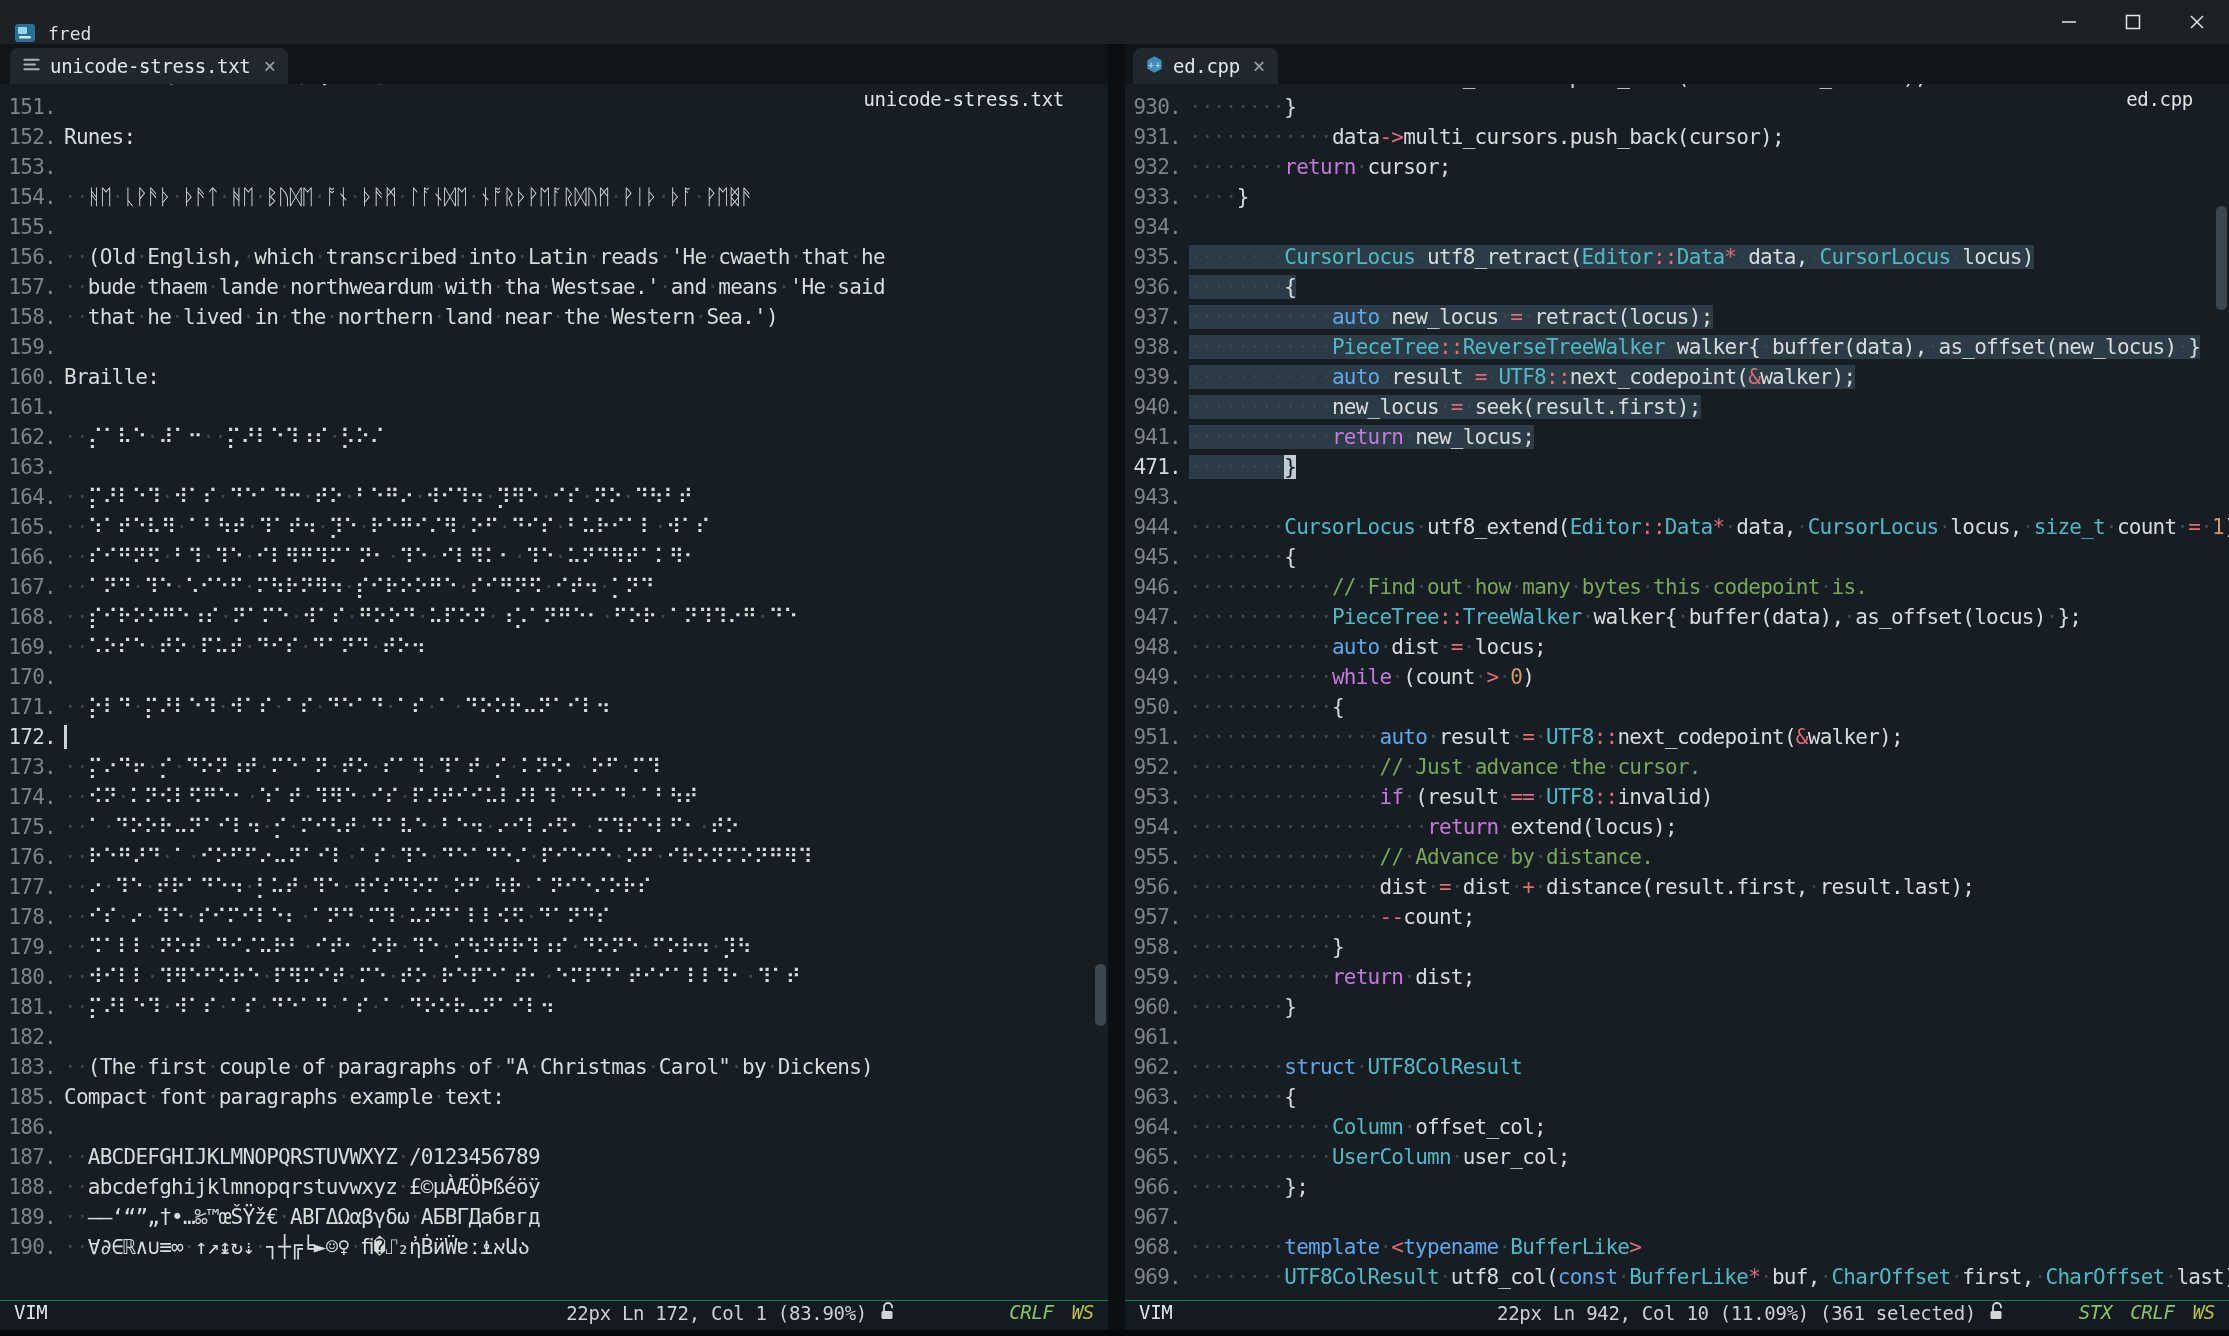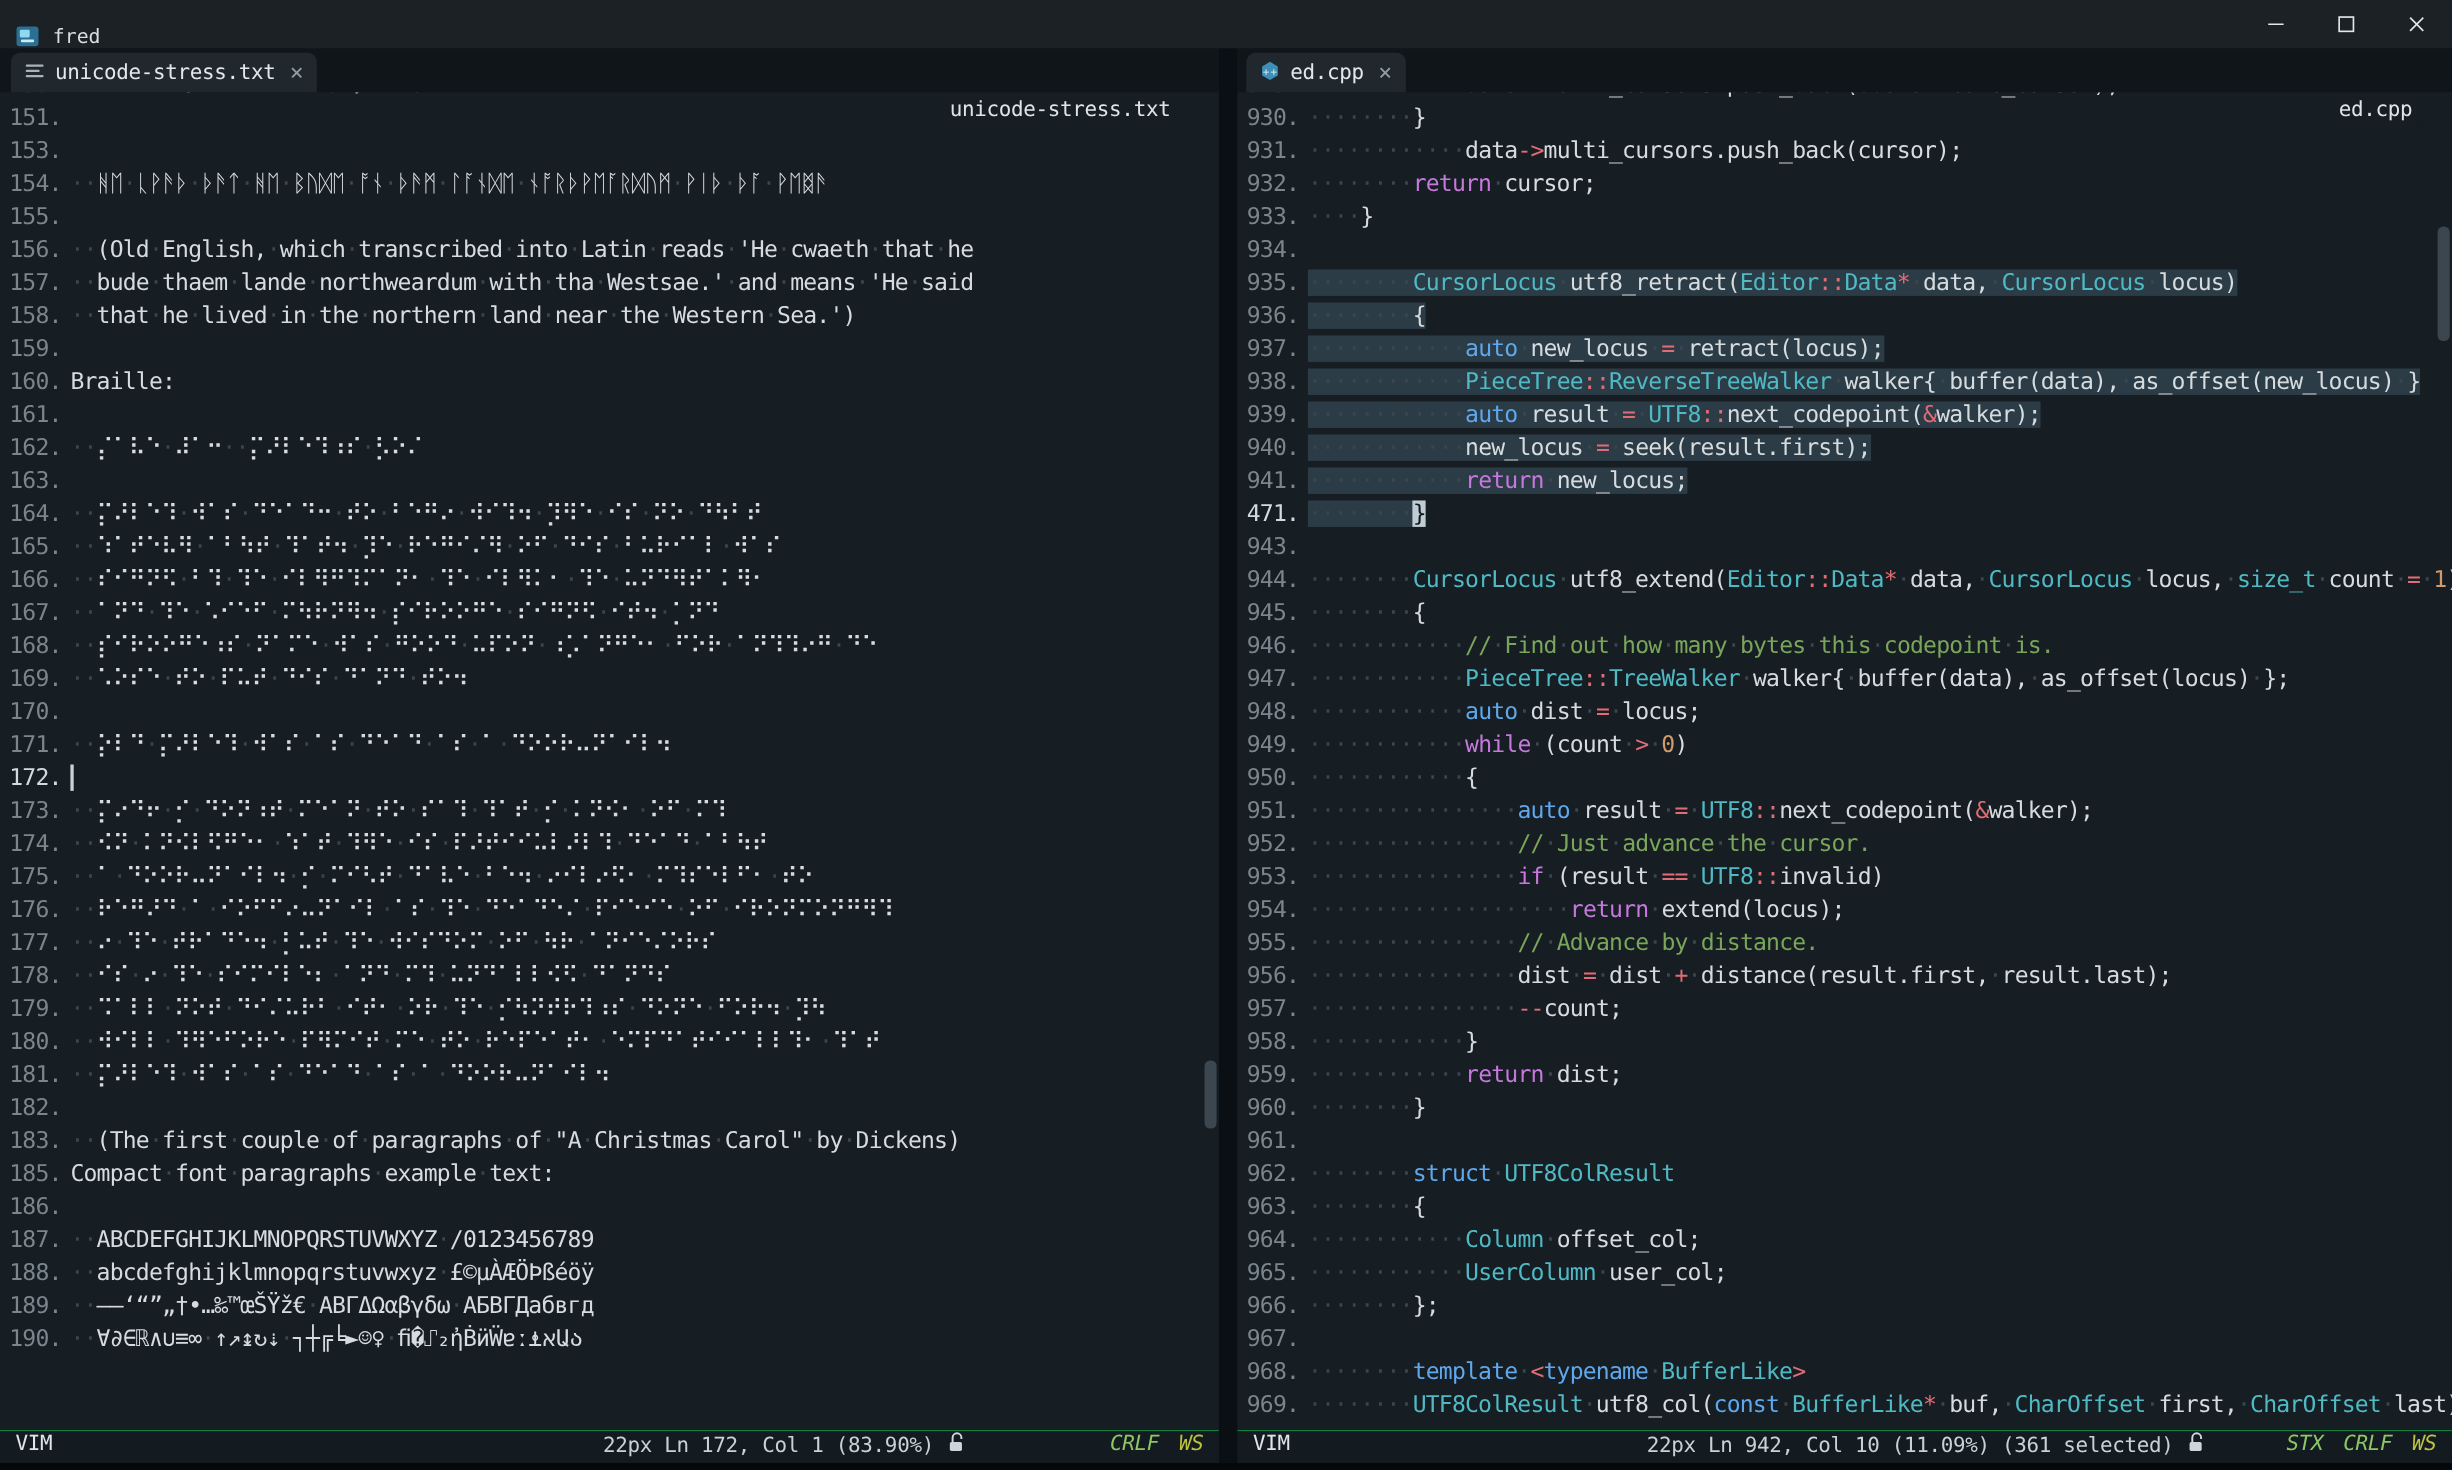--- a/index.html
+++ b/index.html
@@ -57,21 +57,21 @@
   .thumb { position:absolute; left:0; right:0; background:var(--thumb); border-radius:5px; }
   .pane.left .thumb { top:880px; height:62px; }
   .pane.right .thumb { top:122px; height:104px; }
 
   
   .statusbar { flex:0 0 30px; background:var(--statusbar_bg); border-top:1px solid #15803d;
                position:relative; display:flex; align-items:flex-start; font-size:19px;
                letter-spacing:-0.3px; color:var(--status_fg); }
   .mode { margin-left:14px; color:#e0e5e8; }
   .cluster { position:absolute; display:flex; align-items:center; gap:12px; }
-  .pane.left .cluster { right:230px; }
+  .pane.left .cluster { right:212px; }
   .pane.right .cluster { right:224px; }
   .flags { position:absolute; right:14px; display:flex; gap:18px;font-style:italic; }
 
   .bottom-strip { flex:0 0 6px; background:#05080a; }
 </style>
 </head>
 <body>
 
 <div class="window">
 
@@ -119,20 +119,21 @@
               </svg>
           </span>
           <span class="tab-label">unicode-stress.txt</span>
           <span class="tab-close">×</span>
         </div>
       </div>
       <div class="editor">
         <div class="lines">
             <div class="row"><span class="gutter">150.</span><span class="line-content"><span class="dot">·</span><span class="dot">·</span><span class="t-plain">እግዜር</span><span class="dot">·</span><span class="t-plain">የከፈተውን</span><span class="dot">·</span><span class="t-plain">ጉሮሮ</span><span class="dot">·</span><span class="t-plain">ሳይዘጋው</span><span class="dot">·</span><span class="t-plain">አይድርም።</span></span></div>
             <div class="row"><span class="gutter">151.</span><span class="line-content"></span></div>
+            <div class="row"><span class="gutter">152.</span><span class="line-content"><span class="t-plain">Runes:</span></span></div>
             <div class="row"><span class="gutter">153.</span><span class="line-content"></span></div>
             <div class="row"><span class="gutter">154.</span><span class="line-content"><span class="dot">·</span><span class="dot">·</span><span class="t-plain">ᚻᛖ</span><span class="dot">·</span><span class="t-plain">ᚳᚹᚫᚦ</span><span class="dot">·</span><span class="t-plain">ᚦᚫᛏ</span><span class="dot">·</span><span class="t-plain">ᚻᛖ</span><span class="dot">·</span><span class="t-plain">ᛒᚢᛞᛖ</span><span class="dot">·</span><span class="t-plain">ᚩᚾ</span><span class="dot">·</span><span class="t-plain">ᚦᚫᛗ</span><span class="dot">·</span><span class="t-plain">ᛚᚪᚾᛞᛖ</span><span class="dot">·</span><span class="t-plain">ᚾᚩᚱᚦᚹᛖᚪᚱᛞᚢᛗ</span><span class="dot">·</span><span class="t-plain">ᚹᛁᚦ</span><span class="dot">·</span><span class="t-plain">ᚦᚪ</span><span class="dot">·</span><span class="t-plain">ᚹᛖᛥᚫ</span></span></div>
             <div class="row"><span class="gutter">155.</span><span class="line-content"></span></div>
             <div class="row"><span class="gutter">156.</span><span class="line-content"><span class="dot">·</span><span class="dot">·</span><span class="t-plain">(Old</span><span class="dot">·</span><span class="t-plain">English,</span><span class="dot">·</span><span class="t-plain">which</span><span class="dot">·</span><span class="t-plain">transcribed</span><span class="dot">·</span><span class="t-plain">into</span><span class="dot">·</span><span class="t-plain">Latin</span><span class="dot">·</span><span class="t-plain">reads</span><span class="dot">·</span><span class="t-plain">'He</span><span class="dot">·</span><span class="t-plain">cwaeth</span><span class="dot">·</span><span class="t-plain">that</span><span class="dot">·</span><span class="t-plain">he</span></span></div>
             <div class="row"><span class="gutter">157.</span><span class="line-content"><span class="dot">·</span><span class="dot">·</span><span class="t-plain">bude</span><span class="dot">·</span><span class="t-plain">thaem</span><span class="dot">·</span><span class="t-plain">lande</span><span class="dot">·</span><span class="t-plain">northweardum</span><span class="dot">·</span><span class="t-plain">with</span><span class="dot">·</span><span class="t-plain">tha</span><span class="dot">·</span><span class="t-plain">Westsae.'</span><span class="dot">·</span><span class="t-plain">and</span><span class="dot">·</span><span class="t-plain">means</span><span class="dot">·</span><span class="t-plain">'He</span><span class="dot">·</span><span class="t-plain">said</span></span></div>
             <div class="row"><span class="gutter">158.</span><span class="line-content"><span class="dot">·</span><span class="dot">·</span><span class="t-plain">that</span><span class="dot">·</span><span class="t-plain">he</span><span class="dot">·</span><span class="t-plain">lived</span><span class="dot">·</span><span class="t-plain">in</span><span class="dot">·</span><span class="t-plain">the</span><span class="dot">·</span><span class="t-plain">northern</span><span class="dot">·</span><span class="t-plain">land</span><span class="dot">·</span><span class="t-plain">near</span><span class="dot">·</span><span class="t-plain">the</span><span class="dot">·</span><span class="t-plain">Western</span><span class="dot">·</span><span class="t-plain">Sea.')</span></span></div>
             <div class="row"><span class="gutter">159.</span><span class="line-content"></span></div>
             <div class="row"><span class="gutter">160.</span><span class="line-content"><span class="t-plain">Braille:</span></span></div>
             <div class="row"><span class="gutter">161.</span><span class="line-content"></span></div>
             <div class="row"><span class="gutter">162.</span><span class="line-content"><span class="dot">·</span><span class="dot">·</span><span class="t-plain">⡌⠁⠧⠑</span><span class="dot">·</span><span class="t-plain">⠼⠁⠒</span><span class="dot">·</span><span class="dot">·</span><span class="t-plain">⡍⠜⠇⠑⠹⠰⠎</span><span class="dot">·</span><span class="t-plain">⡣⠕⠌</span></span></div>

